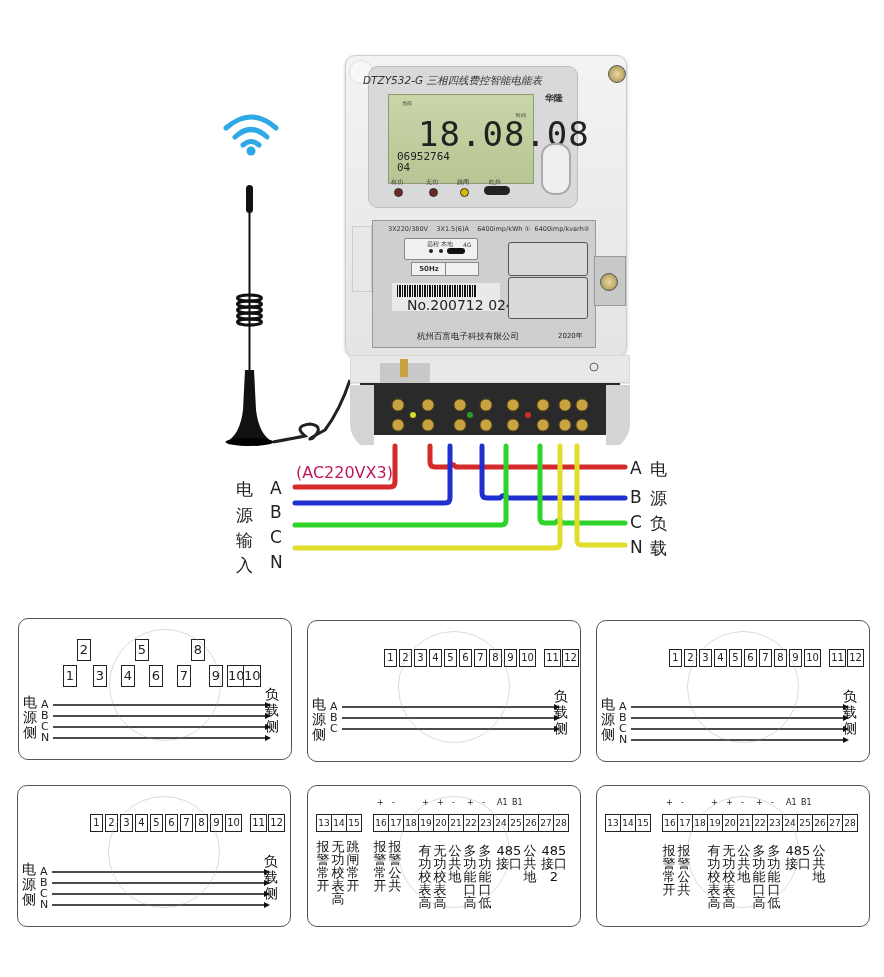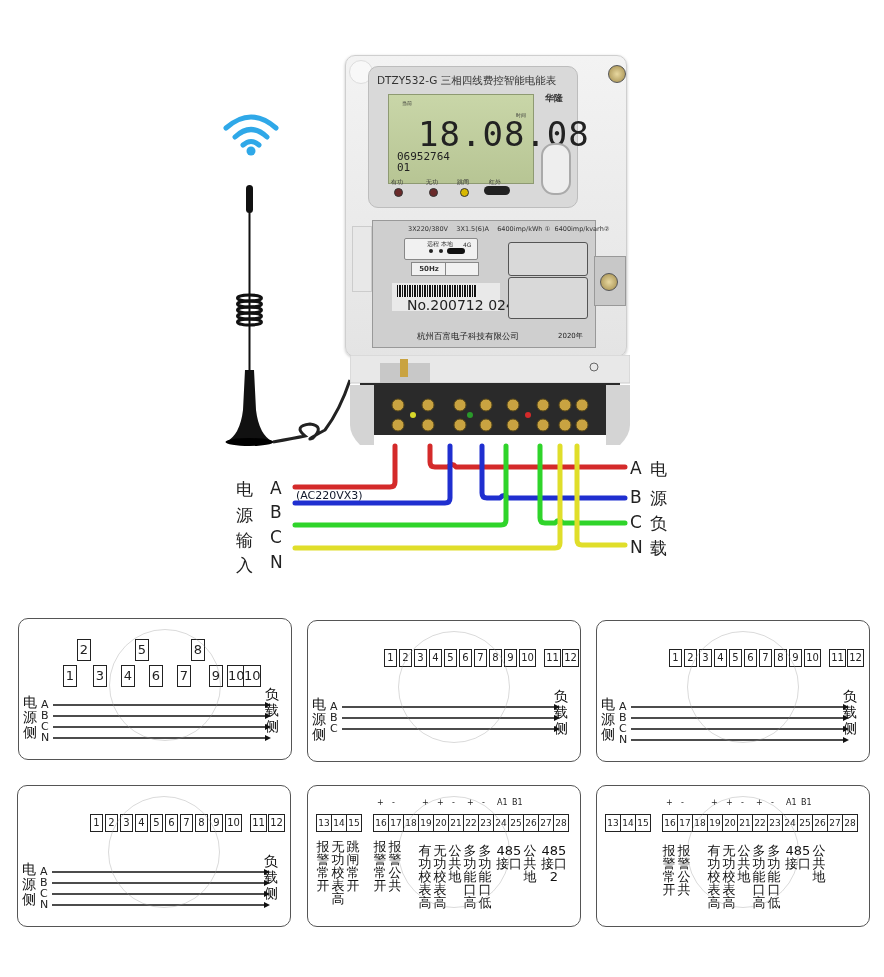--- a/index.html
+++ b/index.html
@@ -1,43 +1,43 @@
 <!DOCTYPE html>
 <html><head>
 <meta charset="utf-8">
 <style>
   html,body{margin:0;padding:0;background:#fff;}
   body{width:884px;height:977px;position:relative;overflow:hidden;font-family:"DejaVu Sans",sans-serif;color:#222;}
   .abs{position:absolute;}
   
   .meter{left:345px;top:55px;width:280px;height:300px;background:linear-gradient(#f3f3f3,#e4e4e4);border-radius:10px;border:1px solid #cfcfcf;box-shadow:0 1px 3px rgba(0,0,0,.25);}
   .meter-top-panel{left:368px;top:66px;width:208px;height:140px;background:#d9d9d9;border-radius:10px;border:1px solid #bdbdbd;}
-  .meter-model{left:377px;top:74px;font-size:10.5px;color:#333;white-space:nowrap;}
+  .meter-model{left:363px;top:74px;font-size:10.5px;color:#333;white-space:nowrap;font-style:italic;}
   .lcd{left:388px;top:94px;width:144px;height:88px;background:linear-gradient(#c9d6a8,#b7c594);border:1px solid #8e9a72;}
   .lcd-label{font-size:5px;color:#333;}
   .lcd-big{left:418px;top:114px;font-family:"DejaVu Sans Mono",monospace;font-size:34px;color:#222;letter-spacing:1px;}
   .lcd-small{font-family:"DejaVu Sans Mono",monospace;font-size:11px;color:#222;}
   .ind{font-size:6px;color:#333;}
   .led{width:7px;height:7px;border-radius:50%;background:#6a2a2a;border:1px solid #333;}
   .brand-area{left:534px;top:92px;width:40px;height:50px;font-size:5px;color:#555;text-align:center;}
   .btn-oval{left:541px;top:143px;width:26px;height:48px;border-radius:13px;background:#eee;border:2px solid #aaa;}
   .screw{width:16px;height:16px;border-radius:50%;background:radial-gradient(#e8d8a0,#a08a4a);border:1px solid #555;}
   .nameplate{left:372px;top:220px;width:222px;height:126px;background:#cfcfcf;border:1px solid #999;}
-  .np-spec{left:408px;top:225px;font-size:6.5px;color:#333;white-space:nowrap;}
+  .np-spec{left:388px;top:225px;font-size:6.5px;color:#333;white-space:nowrap;}
   .np-box{background:#f1f1f1;border:1px solid #888;font-size:7px;color:#333;}
   .barcode{left:392px;top:283px;width:108px;height:28px;background:#e9e9e9;}
   .barcode-bars{left:397px;top:285px;width:80px;height:12px;background:repeating-linear-gradient(90deg,#111 0 1px,#eee 1px 2px,#111 2px 4px,#eee 4px 5px);}
   .barcode-num{left:407px;top:297px;font-size:14px;color:#222;font-weight:normal;}
   .np-company{left:417px;top:331px;font-size:8.5px;color:#222;text-align:center;}
   .np-year{left:558px;top:331px;font-size:7px;color:#222;}
   .np-diag{background:#d9d9d9;border:1px solid #555;border-radius:3px;}
   .terminal-block{left:350px;top:355px;width:280px;height:95px;}
   
   .wl{font-size:17px;color:#222;font-family:"DejaVu Sans",sans-serif;}
-  .ac-label{font-size:11px;color:#0f172a;margin-top:26px;}
+  .ac-label{font-size:16px;color:#be185d;}
   
   .dbox{border:1.5px solid #555;border-radius:10px;background:#fff;width:272px;height:140px;}
   .tbox{border:1.2px solid #222;background:#fff;font-size:10px;text-align:center;line-height:16px;height:16px;}
   .dlabel{font-size:14px;line-height:15px;color:#111;}
   .vtext{font-size:13px;line-height:13px;color:#111;width:14px;text-align:center;}
   .sign{font-size:8px;color:#222;}
   .watermark{border:1px solid rgba(150,150,150,.35);border-radius:50%;}
 </style>
 </head>
 <body>
@@ -68,21 +68,21 @@
 <div class="abs" style="left:349px;top:60px;width:22px;height:22px;border-radius:50%;background:#f8f8f8;border:1px solid #ddd"></div>
 <div class="abs screw" style="left:608px;top:65px"></div>
 <div class="abs meter-top-panel"></div>
 <div class="abs meter-model">DTZY532-G 三相四线费控智能电能表</div>
 
 <div class="abs lcd"></div>
 <div class="abs lcd-label" style="left:402px;top:100px">当前</div>
 <div class="abs lcd-label" style="left:516px;top:112px">时间</div>
 <div class="abs lcd-big">18.08.08</div>
 <div class="abs lcd-small" style="left:397px;top:150px">06952764</div>
-<div class="abs lcd-small" style="left:397px;top:161px">01</div>
+<div class="abs lcd-small" style="left:397px;top:161px">04</div>
 
 <div class="abs ind" style="left:391px;top:178px">有功</div>
 <div class="abs ind" style="left:426px;top:178px">无功</div>
 <div class="abs ind" style="left:457px;top:178px">跳闸</div>
 <div class="abs ind" style="left:489px;top:178px">红外</div>
 <div class="abs led" style="left:394px;top:188px"></div>
 <div class="abs led" style="left:429px;top:188px"></div>
 <div class="abs led" style="left:460px;top:188px;background:#d8b800"></div>
 <div class="abs" style="left:484px;top:186px;width:26px;height:9px;border-radius:5px;background:#222"></div>
 

